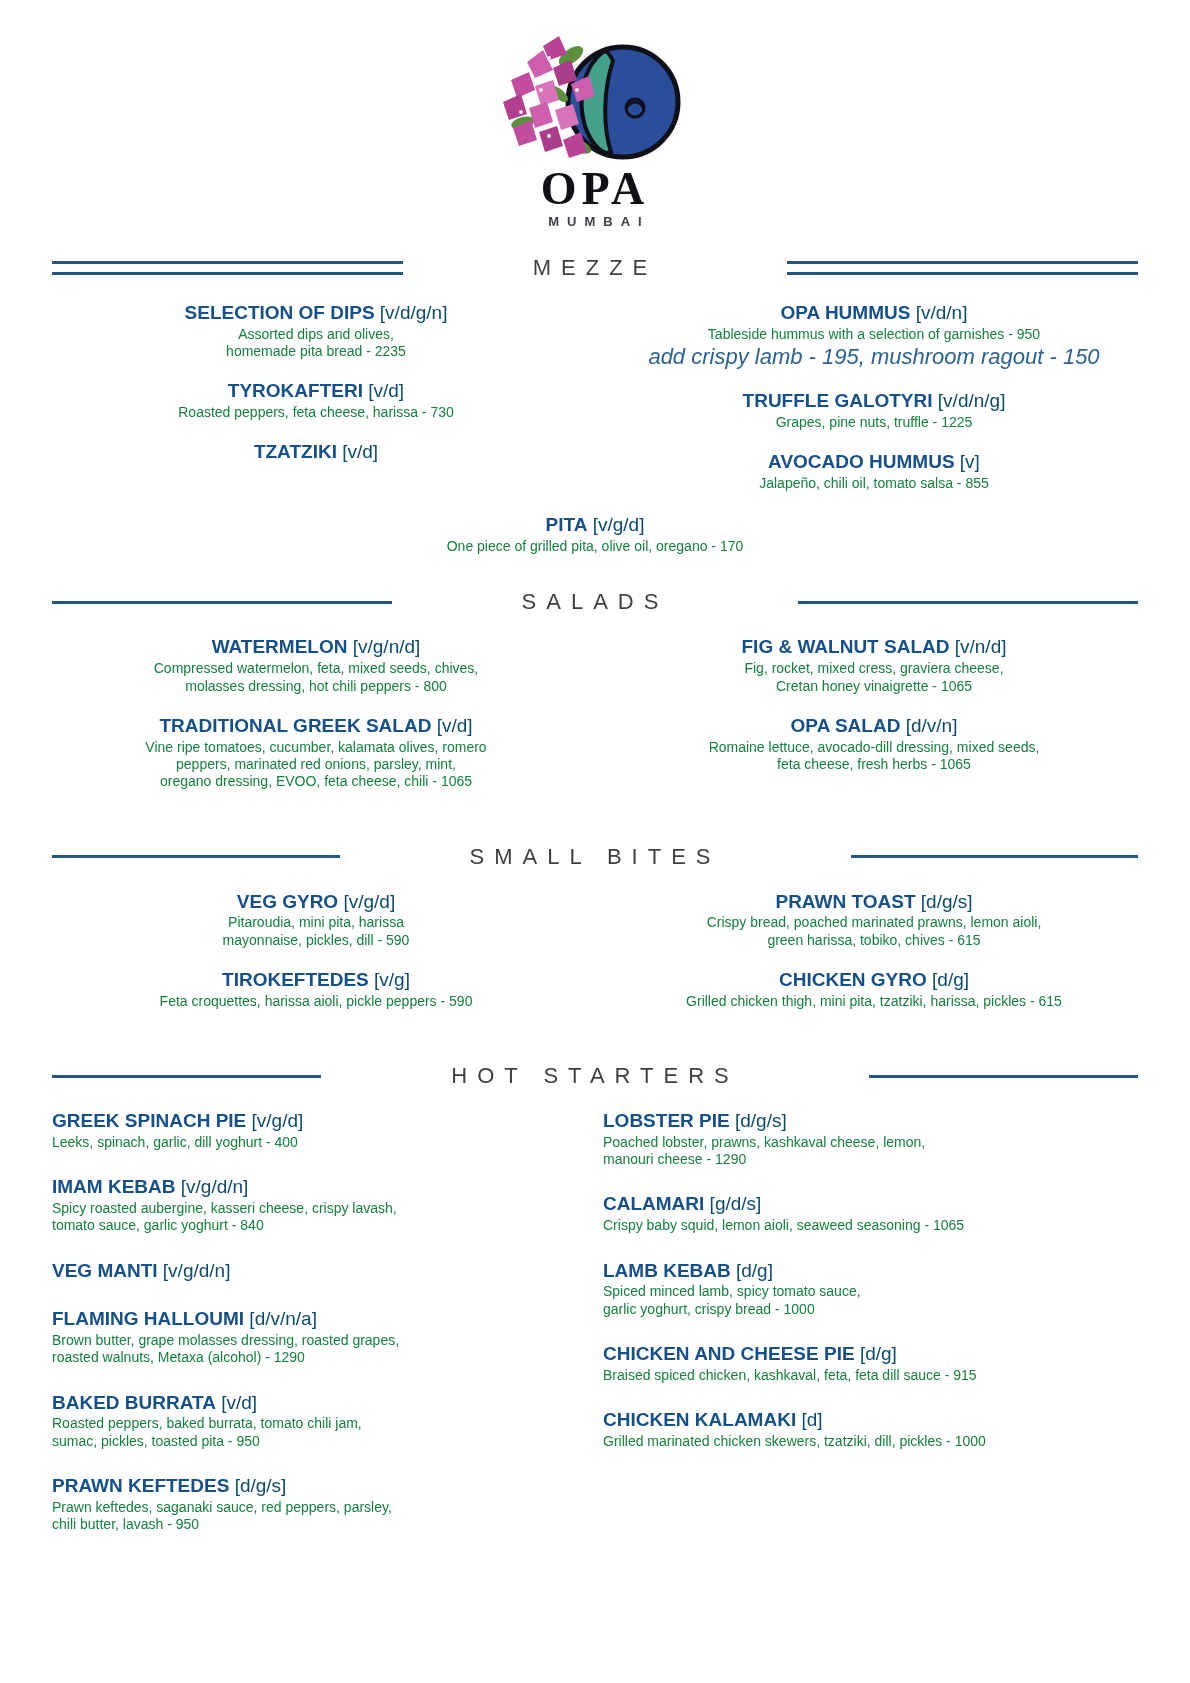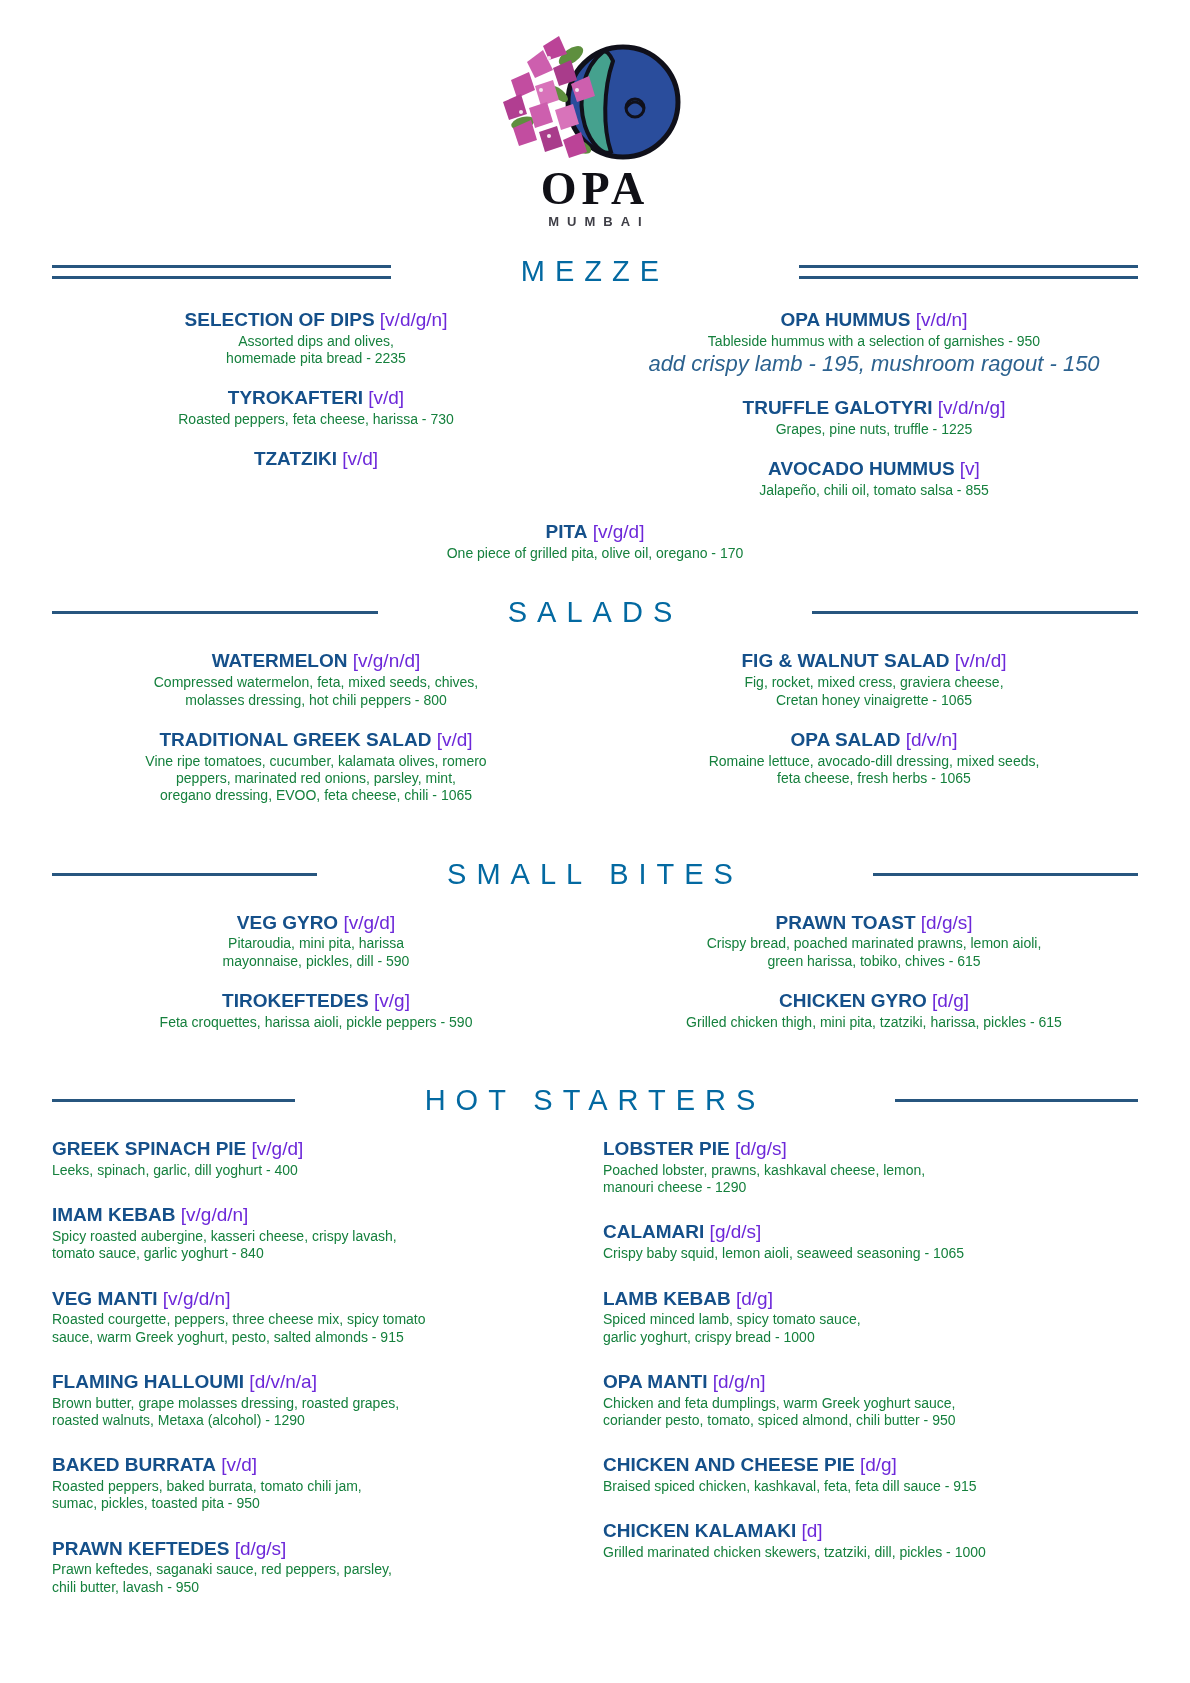--- a/index.html
+++ b/index.html
@@ -42,40 +42,40 @@
   .section-header.first { margin-top: 26px; }
   .rule { flex: 1; }
   .rule.single { border-top: 3px solid #27567f; }
   .rule.double {
     border-top: 3px solid #27567f;
     border-bottom: 3px solid #27567f;
     height: 8px;
   }
   .section-title {
     margin: 0;
-    font-size: 29px;
+    font-size: 22px;
     font-weight: normal;
     letter-spacing: 10px;
-    color: #0369a1;
+    color: #404040;
     white-space: nowrap;
   }
 
   
   .cols {
     display: grid;
     grid-template-columns: 1fr 1fr;
     column-gap: 30px;
   }
   .cols.centered .item { text-align: center; margin: 0 0 19px; }
   .cols.leftalign { column-gap: 16px; }
   .cols.leftalign .item { text-align: left; margin: 0 0 24px; }
 
   .item-title { font-size: 19px; line-height: 1.3; }
   .item-name  { font-weight: bold; color: #15508a; }
-  .item-tags  { color: #6d28d9; }
+  .item-tags  { color: #0c4a6e; }
   .item-desc  {
     font-size: 14px;
     line-height: 1.24;
     white-space: pre-line;
     color: #15803d;
   }
   .item-note  { font-size: 22px; font-style: italic; color: #2c628f; line-height: 1.24; }
   .wide-item  { text-align: center; margin: 2px 0 4px; }
 </style>
 </head>
@@ -295,22 +295,20 @@
           <span class="item-tags">[v/g/d/n]</span>
         </div>
         <div class="item-desc">Spicy roasted aubergine, kasseri cheese, crispy lavash,
 tomato sauce, garlic yoghurt - 840</div>
       </div>
       <div class="item">
         <div class="item-title">
           <span class="item-name">VEG MANTI</span>
           <span class="item-tags">[v/g/d/n]</span>
         </div>
-        <div class="item-desc">Roasted courgette, peppers, three cheese mix, spicy tomato
-sauce, warm Greek yoghurt, pesto, salted almonds - 915</div>
       </div>
       <div class="item">
         <div class="item-title">
           <span class="item-name">FLAMING HALLOUMI</span>
           <span class="item-tags">[d/v/n/a]</span>
         </div>
         <div class="item-desc">Brown butter, grape molasses dressing, roasted grapes,
 roasted walnuts, Metaxa (alcohol) - 1290</div>
       </div>
       <div class="item">
@@ -349,28 +347,20 @@
       <div class="item">
         <div class="item-title">
           <span class="item-name">LAMB KEBAB</span>
           <span class="item-tags">[d/g]</span>
         </div>
         <div class="item-desc">Spiced minced lamb, spicy tomato sauce,
 garlic yoghurt, crispy bread - 1000</div>
       </div>
       <div class="item">
         <div class="item-title">
-          <span class="item-name">OPA MANTI</span>
-          <span class="item-tags">[d/g/n]</span>
-        </div>
-        <div class="item-desc">Chicken and feta dumplings, warm Greek yoghurt sauce,
-coriander pesto, tomato, spiced almond, chili butter - 950</div>
-      </div>
-      <div class="item">
-        <div class="item-title">
           <span class="item-name">CHICKEN AND CHEESE PIE</span>
           <span class="item-tags">[d/g]</span>
         </div>
         <div class="item-desc">Braised spiced chicken, kashkaval, feta, feta dill sauce - 915</div>
       </div>
       <div class="item">
         <div class="item-title">
           <span class="item-name">CHICKEN KALAMAKI</span>
           <span class="item-tags">[d]</span>
         </div>

